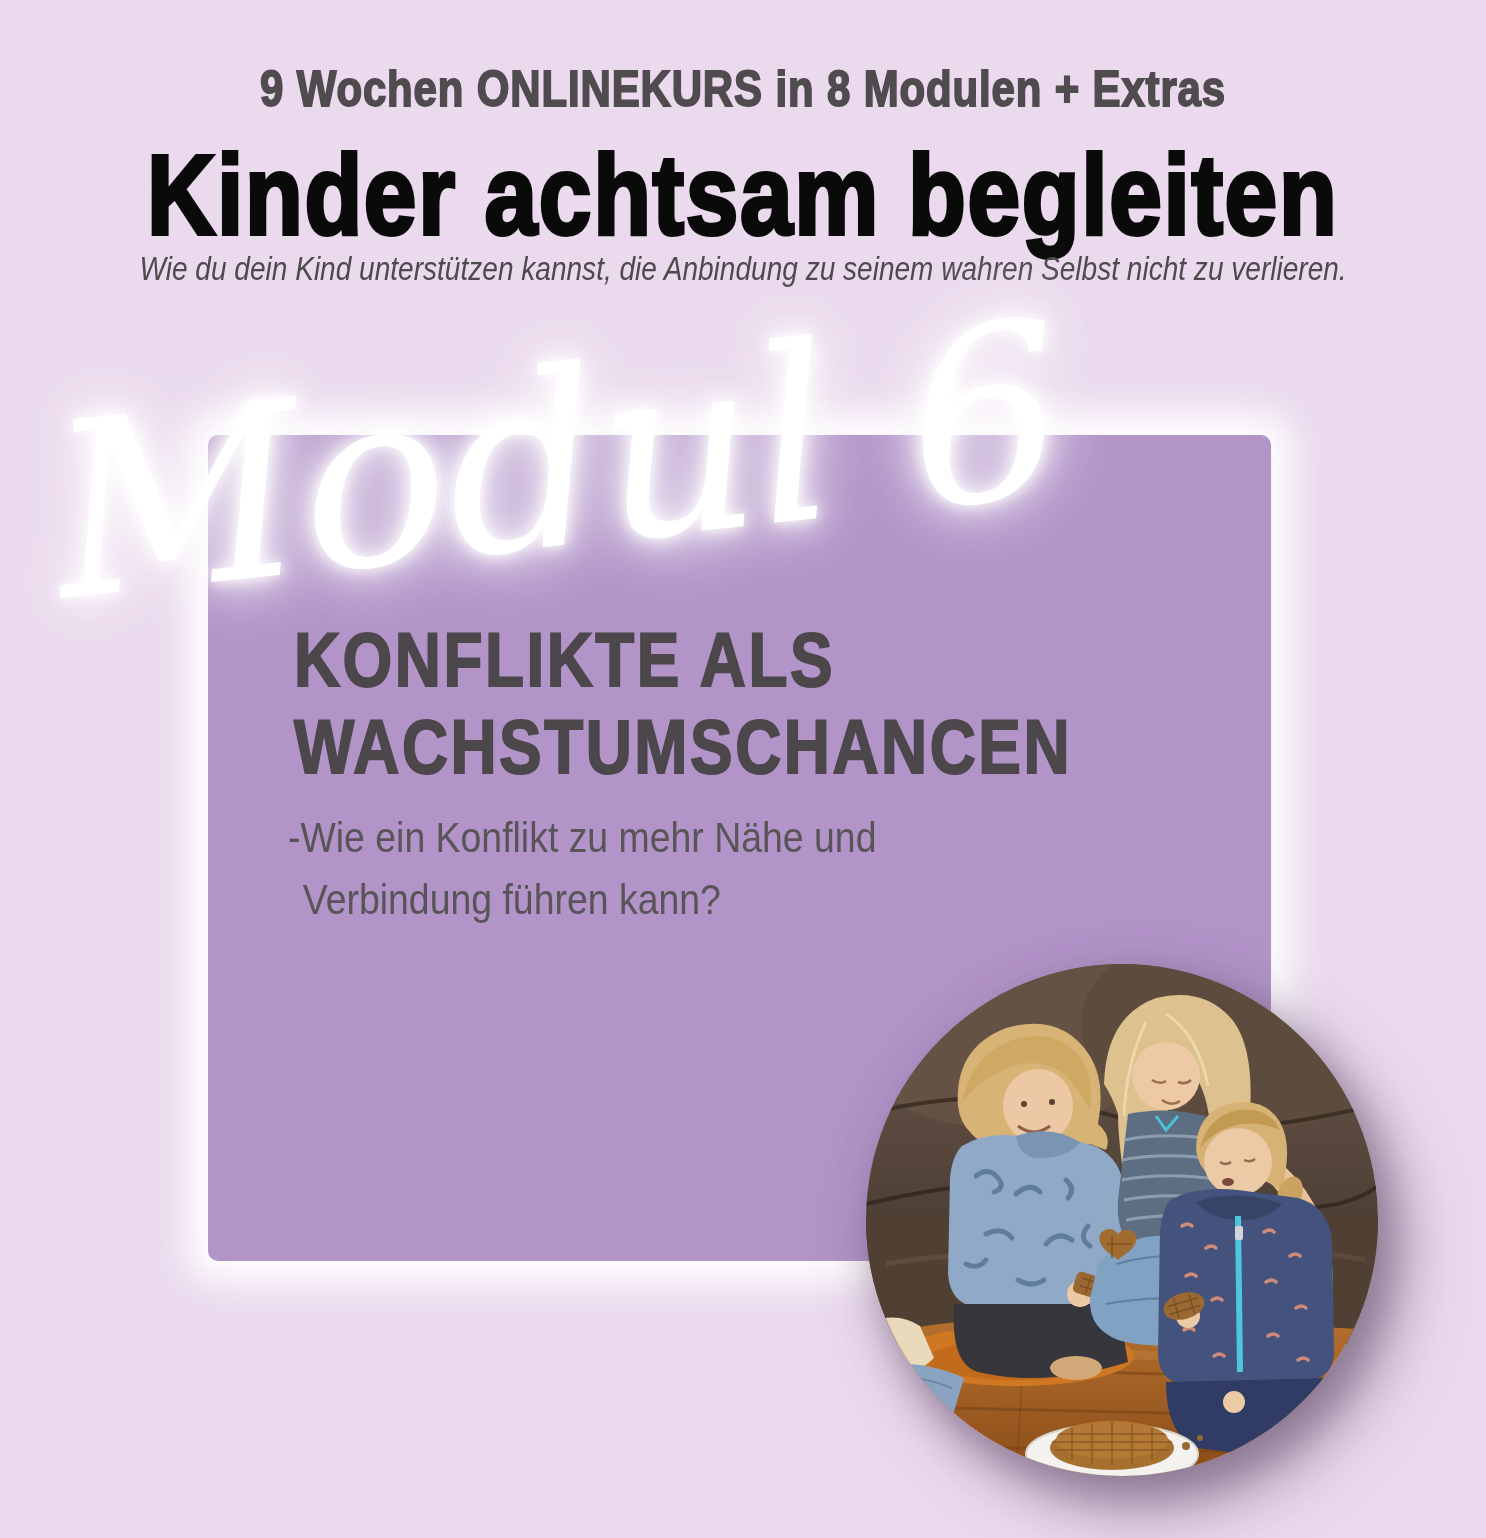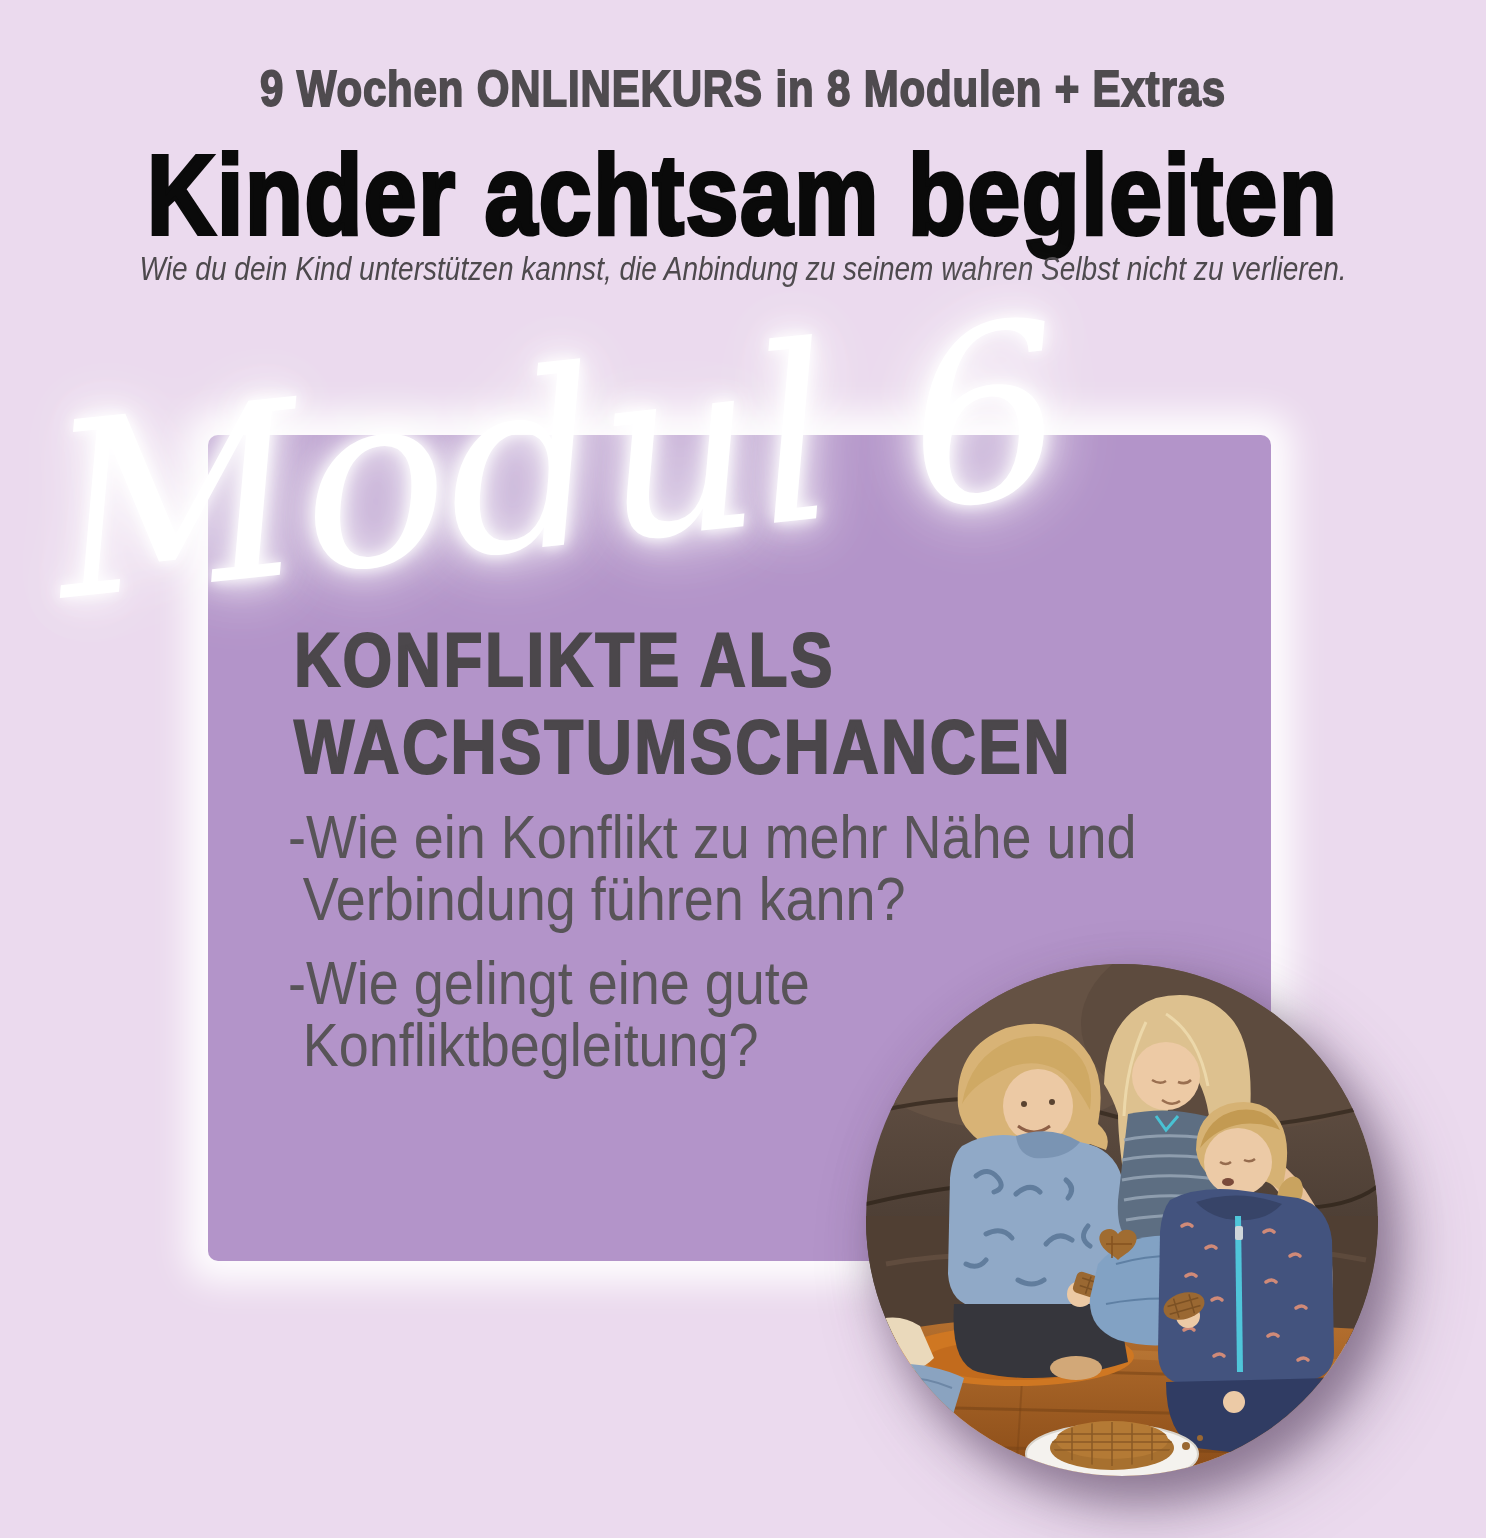--- a/index.html
+++ b/index.html
@@ -36,21 +36,21 @@
   }
   .mod-heading{
     position:absolute;left:294px;top:616px;margin:0;
     font-size:76px;line-height:87px;font-weight:bold;
     color:var(--heading_text,#4b474b);
     -webkit-text-stroke:2px currentColor;letter-spacing:3px;
   }
   .mod-heading span{display:block;transform:scaleX(.84);transform-origin:0 50%;white-space:nowrap;}
   .bullets{
     position:absolute;left:288px;top:806px;margin:0;padding:0;list-style:none;
-    font-size:62px;line-height:62px;color:var(--bullet_text,#585458);
+    font-size:43px;line-height:62px;color:var(--bullet_text,#585458);
   }
   .bullets li{margin:0 0 22px 0;}
   .bullets span{display:block;transform:scaleX(.87);transform-origin:0 50%;white-space:nowrap;}
   .bullets .indent{padding-left:17px;}
   
   .script{
     position:absolute;left:52px;top:340px;margin:0;
     font-family:"DejaVu Serif",serif;font-style:italic;
     font-size:242px;line-height:1;white-space:nowrap;
     color:var(--script_text,#ffffff);
@@ -86,24 +86,20 @@
 
   <h2 class="mod-heading">
     <span>KONFLIKTE ALS</span>
     <span>WACHSTUMSCHANCEN</span>
   </h2>
 
   <ul class="bullets">
     <li>
       <span>-Wie ein Konflikt zu mehr Nähe und</span>
       <span class="indent">Verbindung führen kann?</span>
-    </li>
-    <li>
-      <span>-Wie gelingt eine gute</span>
-      <span class="indent">Konfliktbegleitung?</span>
     </li>
   </ul>
 
   <div class="script">Modul 6</div>
 
   <figure class="photo">
     <svg viewBox="0 0 512 512">
       <defs>
         <linearGradient id="gc" x1="0" y1="0" x2="0" y2="1">
           <stop offset="0" stop-color="#6e5a4c"></stop>

